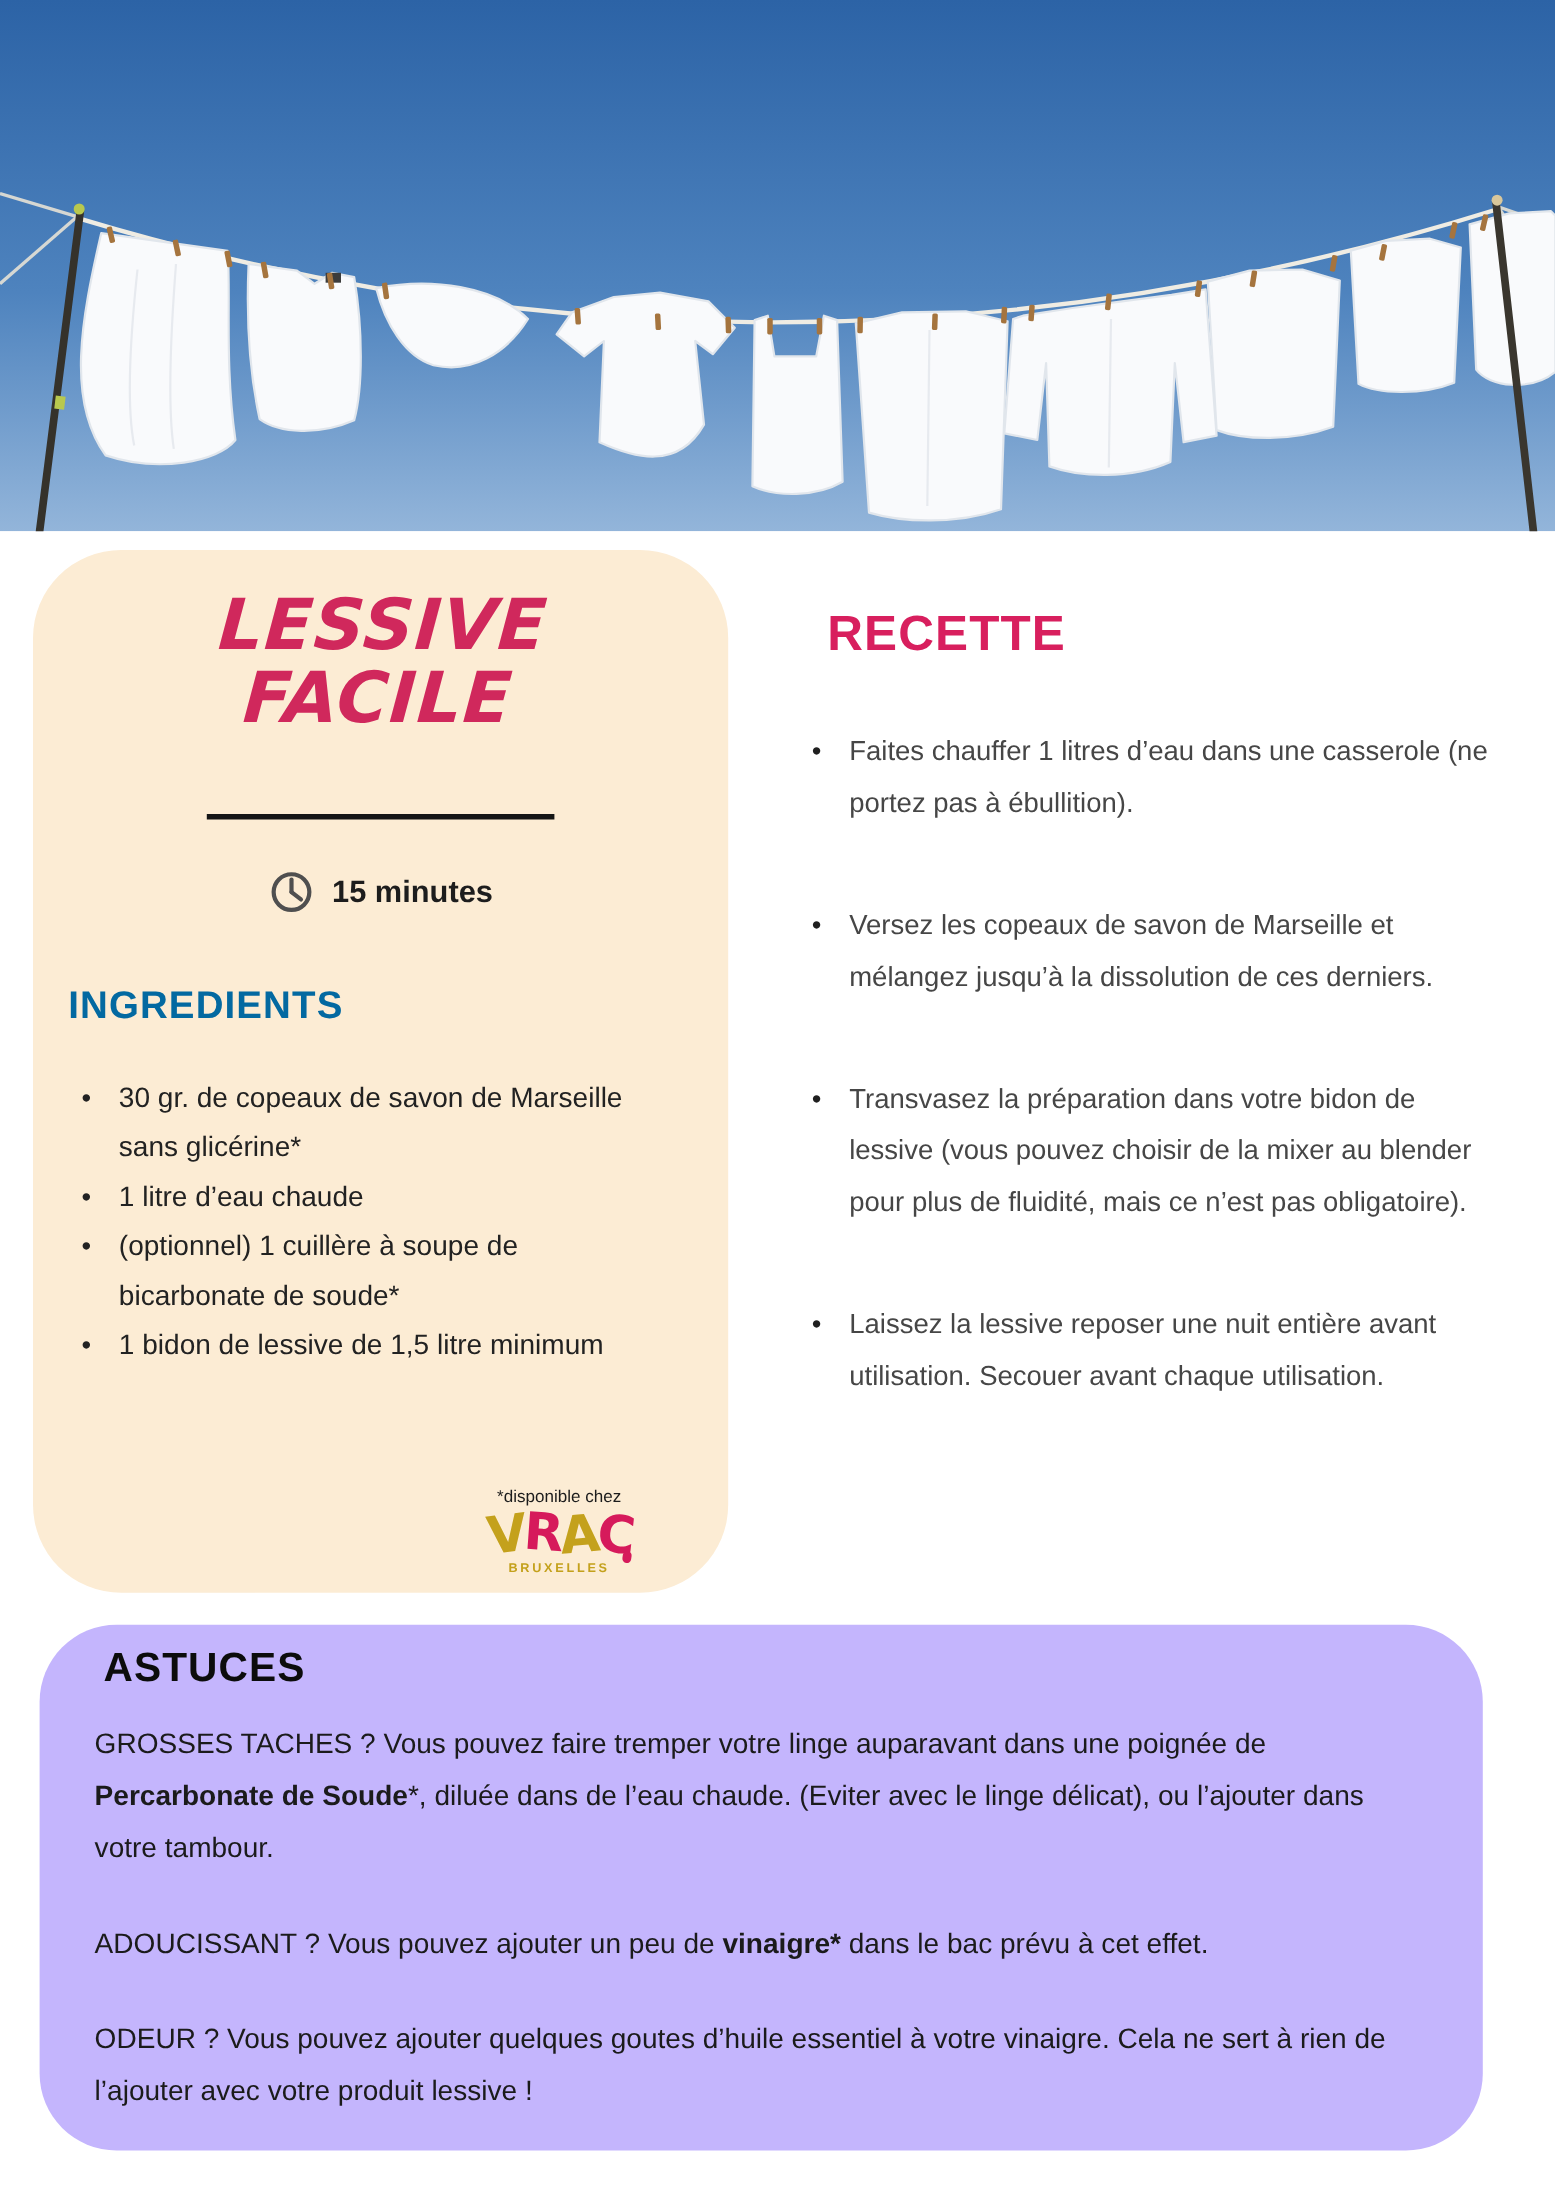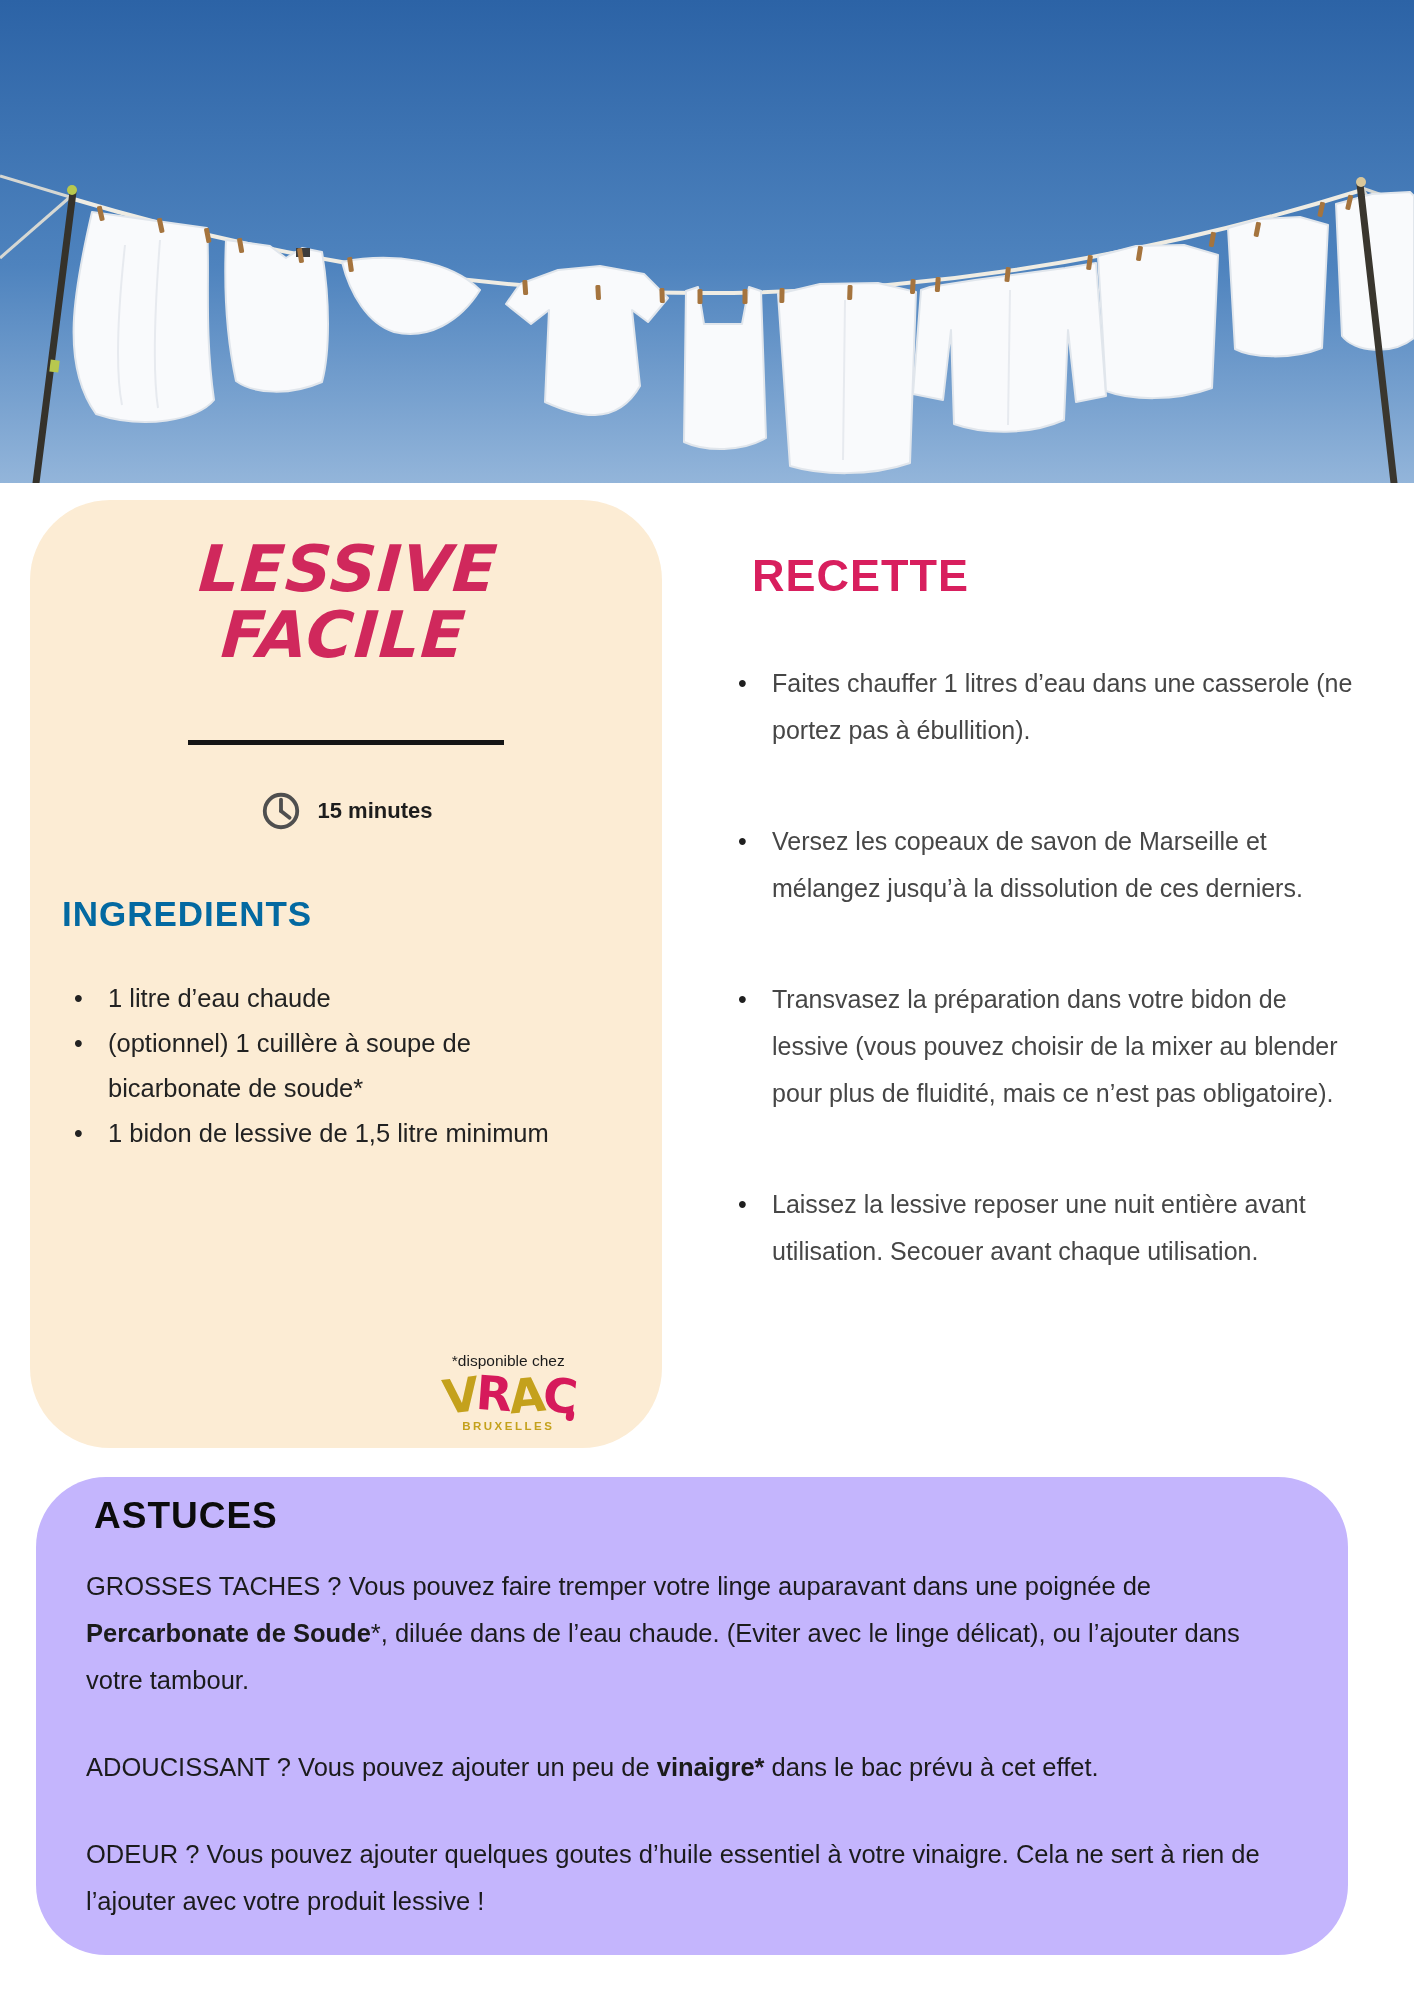--- a/index.html
+++ b/index.html
@@ -17,21 +17,21 @@
   .title { position:absolute; top:36px; left:0; width:100%; text-align:center;
            font-family:"DejaVu Sans", sans-serif; font-style:italic; font-weight:bold;
            color:#D0285C; font-size:64px; line-height:66px; letter-spacing:1px;
            transform:skewX(-4deg); }
   .title span { display:block; }
   .divider { position:absolute; top:240px; left:50%; transform:translateX(-50%);
              width:316px; height:5px; background:#151515; }
   .time-row { position:absolute; top:290px; left:0; width:100%;
               display:flex; align-items:center; justify-content:center; gap:16px; }
   .clock { width:42px; height:42px; }
-  .time-label { font-size:22px; font-weight:700; color:#1d1d1d; }
+  .time-label { font-size:28px; font-weight:700; color:#1d1d1d; }
   .ing-heading { position:absolute; top:394px; left:32px;
                  font-size:35px; font-weight:700; letter-spacing:1px; color:#0369a1; }
   .ing-list { position:absolute; top:476px; left:42px; right:56px; list-style:none; }
   .ing-list li { position:relative; padding-left:36px; font-size:25.5px; line-height:45px; color:#222222; }
   .ing-list li::before { content:"•"; position:absolute; left:2px; top:0; font-size:25px; color:#222222; }
   .avail { position:absolute; right:88px; bottom:14px; text-align:center; }
   .avail-note { font-size:15.5px; color:#1c1c1c; margin-bottom:2px; }
   .vrac-logo { position:relative; display:inline-block; line-height:1; }
   .logo-letters { font-family:"DejaVu Sans", sans-serif; font-weight:bold; font-size:47px;
                   letter-spacing:-3px; line-height:48px; }
@@ -150,20 +150,21 @@
     <div class="time-row">
       <svg class="clock" viewBox="0 0 44 44">
         <circle cx="22" cy="22" r="17" fill="none" stroke="#4f4f4f" stroke-width="4"></circle>
         <path d="M22,22 L22,10" stroke="#4f4f4f" stroke-width="4" stroke-linecap="round" fill="none"></path>
         <path d="M22,22 L31,29" stroke="#4f4f4f" stroke-width="4" stroke-linecap="round" fill="none"></path>
       </svg>
       <span class="time-label">15 minutes</span>
     </div>
     <h2 class="ing-heading">INGREDIENTS</h2>
     <ul class="ing-list">
+        <li>30 gr. de copeaux de savon de Marseille sans glicérine*</li>
         <li>1 litre d’eau chaude</li>
         <li>(optionnel) 1 cuillère à soupe de bicarbonate de soude*</li>
         <li>1 bidon de lessive de 1,5 litre minimum</li>
       </ul>
     <div class="avail">
       <div class="avail-note">*disponible chez</div>
       <div class="vrac-logo">
         <div class="logo-letters"><span style="color: rgb(196, 161, 28);">V</span><span style="color: rgb(214, 26, 91);">R</span><span style="color: rgb(196, 161, 28);">A</span><span style="color: rgb(214, 26, 91);">C</span></div>
         <span class="logo-dot"></span>
         <div class="logo-sub">BRUXELLES</div>

